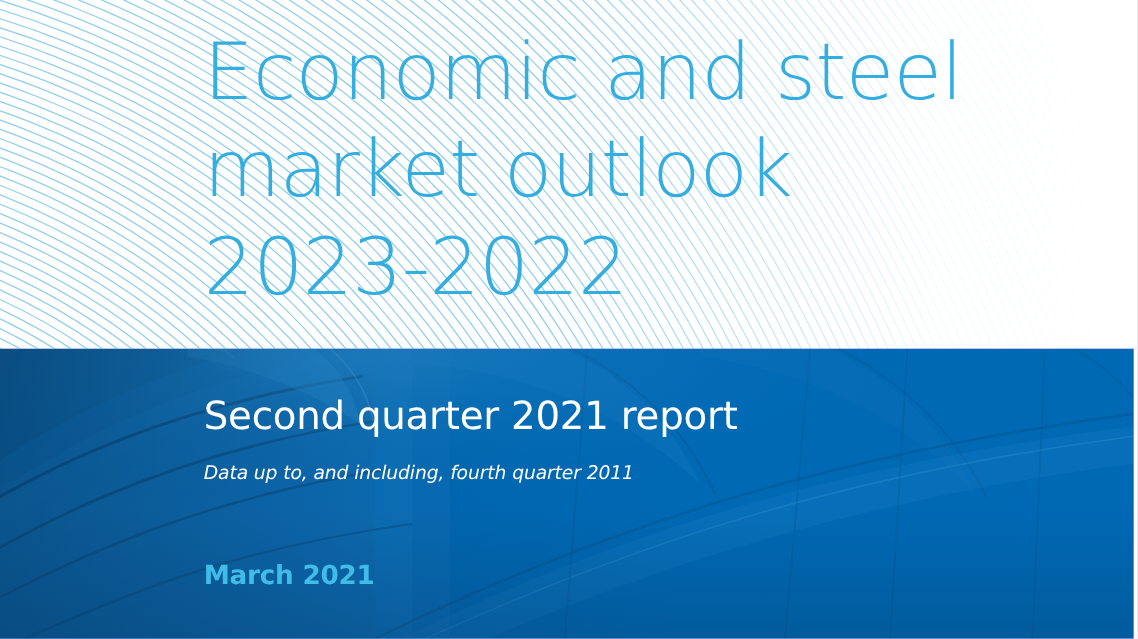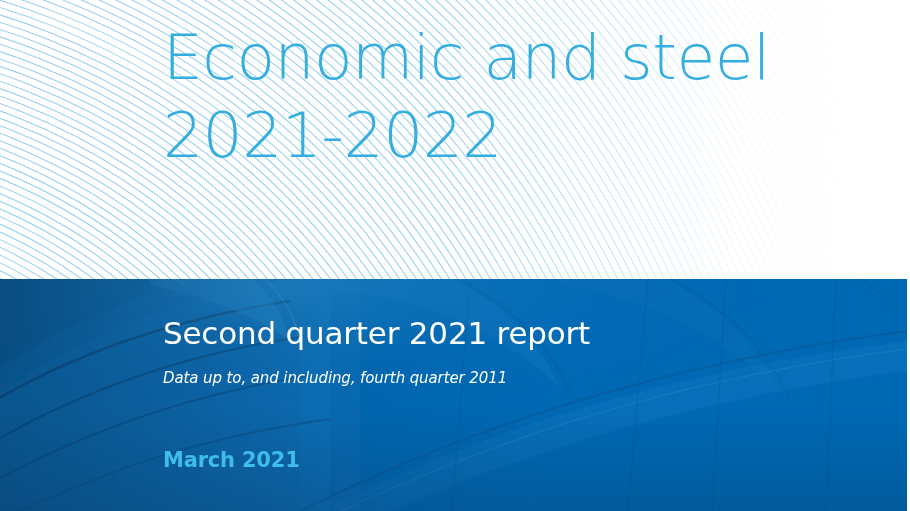--- a/index.html
+++ b/index.html
@@ -270,21 +270,22 @@
         </g>
       </defs>
 
       <g mask="url(#lineMask)" opacity="0.95">
         <use href="#arcSet"></use>
       </g>
     </svg>
 
     <div class="title-block">
       <div class="title-line">Economic and steel</div>
-      <div class="title-line">2021-2022</div>
+      <div class="title-line">market outlook</div>
+      <div class="title-line">2023-2022</div>
     </div>
   </div>
 
   <div class="band">
 
     <svg class="band-art" viewBox="0 0 907 232" preserveAspectRatio="none">
       <defs>
         <linearGradient id="bandBase" x1="0" y1="0" x2="1" y2="0.25">
           <stop offset="0" stop-color="#0A5690"></stop>
           <stop offset="0.18" stop-color="#0A64A6"></stop>

